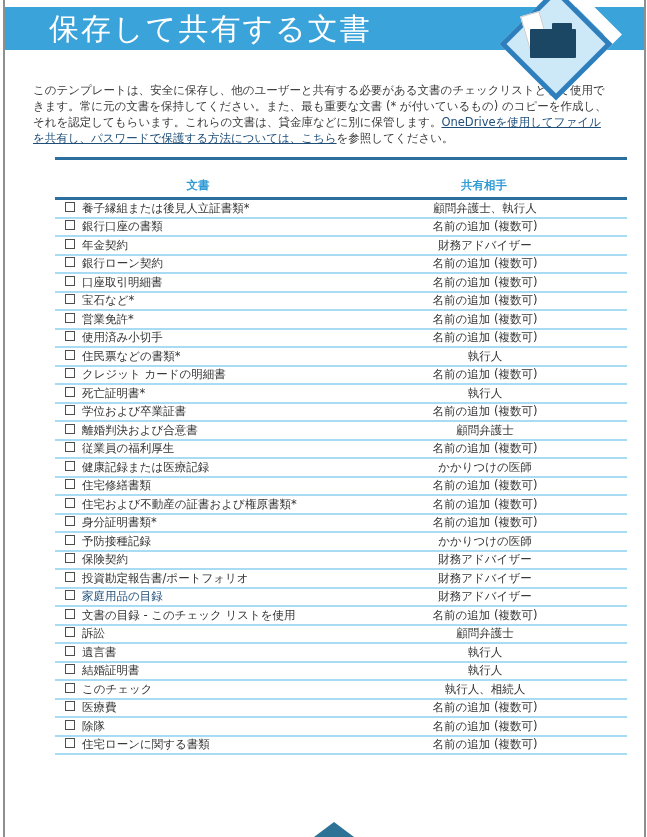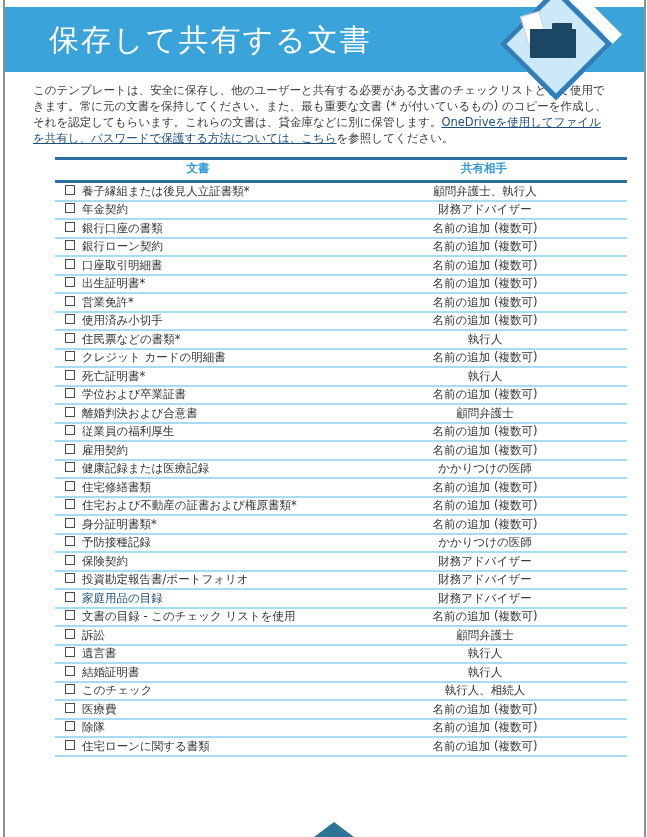--- a/index.html
+++ b/index.html
@@ -17,21 +17,21 @@
   }
   .border-left {
     position: absolute; left: 3px; top: 0; bottom: 0; width: 2px;
     background: #8f8f8f;
   }
   .border-right {
     position: absolute; right: 1px; top: 0; bottom: 0; width: 2px;
     background: #8f8f8f;
   }
   .banner {
-    position: absolute; left: 5px; right: 3px; top: 7px; height: 65px;
+    position: absolute; left: 5px; right: 3px; top: 7px; height: 43px;
     background: #39a3da;
     z-index: 1;
   }
   .page-title {
     position: absolute; left: 44px; top: 50%;
     transform: translateY(-50%);
     margin: 0;
     font-size: 30px;
     font-weight: 400;
     letter-spacing: 2px;
@@ -86,21 +86,21 @@
   .doc-table {
     position: absolute; left: 55px; top: 157px; width: 572px;
     border-collapse: collapse;
     table-layout: fixed;
   }
   .doc-table th {
     font-size: 11.5px;
     font-weight: bold;
     color: #2e9bd5;
     text-align: center;
-    padding: 1px 0 4px 0;
+    padding: 18px 0 4px 0;
     border-top: 3px solid #2b6f9f;
     border-bottom: 3px solid #2b6f9f;
   }
   .doc-table td {
     font-size: 11.5px;
     line-height: 13px;
     color: #333333;
     vertical-align: top;
     padding: 1.5px 0 2px 0;
     border-bottom: 2px solid #a8dcf5;
@@ -162,37 +162,37 @@
         <th>文書</th>
         <th>共有相手</th>
       </tr>
     </thead>
     <tbody>
         <tr>
           <td class="doc-cell"><span class="checkbox"></span><span class="">養子縁組または後見人立証書類*</span></td>
           <td class="share-cell">顧問弁護士、執行人</td>
         </tr>
         <tr>
+          <td class="doc-cell"><span class="checkbox"></span><span class="">銀行口座の書類</span></td>
+          <td class="share-cell">名前の追加 (複数可)</td>
+        </tr>
+        <tr>
           <td class="doc-cell"><span class="checkbox"></span><span class="">年金契約</span></td>
           <td class="share-cell">財務アドバイザー</td>
         </tr>
         <tr>
-          <td class="doc-cell"><span class="checkbox"></span><span class="">銀行口座の書類</span></td>
-          <td class="share-cell">名前の追加 (複数可)</td>
-        </tr>
-        <tr>
           <td class="doc-cell"><span class="checkbox"></span><span class="">銀行ローン契約</span></td>
           <td class="share-cell">名前の追加 (複数可)</td>
         </tr>
         <tr>
           <td class="doc-cell"><span class="checkbox"></span><span class="">口座取引明細書</span></td>
           <td class="share-cell">名前の追加 (複数可)</td>
         </tr>
         <tr>
-          <td class="doc-cell"><span class="checkbox"></span><span class="">出生証明書*</span></td>
+          <td class="doc-cell"><span class="checkbox"></span><span class="">宝石など*</span></td>
           <td class="share-cell">名前の追加 (複数可)</td>
         </tr>
         <tr>
           <td class="doc-cell"><span class="checkbox"></span><span class="">営業免許*</span></td>
           <td class="share-cell">名前の追加 (複数可)</td>
         </tr>
         <tr>
           <td class="doc-cell"><span class="checkbox"></span><span class="">使用済み小切手</span></td>
           <td class="share-cell">名前の追加 (複数可)</td>
         </tr>
@@ -214,24 +214,20 @@
         </tr>
         <tr>
           <td class="doc-cell"><span class="checkbox"></span><span class="">離婚判決および合意書</span></td>
           <td class="share-cell">顧問弁護士</td>
         </tr>
         <tr>
           <td class="doc-cell"><span class="checkbox"></span><span class="">従業員の福利厚生</span></td>
           <td class="share-cell">名前の追加 (複数可)</td>
         </tr>
         <tr>
-          <td class="doc-cell"><span class="checkbox"></span><span class="">雇用契約</span></td>
-          <td class="share-cell">名前の追加 (複数可)</td>
-        </tr>
-        <tr>
           <td class="doc-cell"><span class="checkbox"></span><span class="">健康記録または医療記録</span></td>
           <td class="share-cell">かかりつけの医師</td>
         </tr>
         <tr>
           <td class="doc-cell"><span class="checkbox"></span><span class="">住宅修繕書類</span></td>
           <td class="share-cell">名前の追加 (複数可)</td>
         </tr>
         <tr>
           <td class="doc-cell"><span class="checkbox"></span><span class="">住宅および不動産の証書および権原書類*</span></td>
           <td class="share-cell">名前の追加 (複数可)</td>

